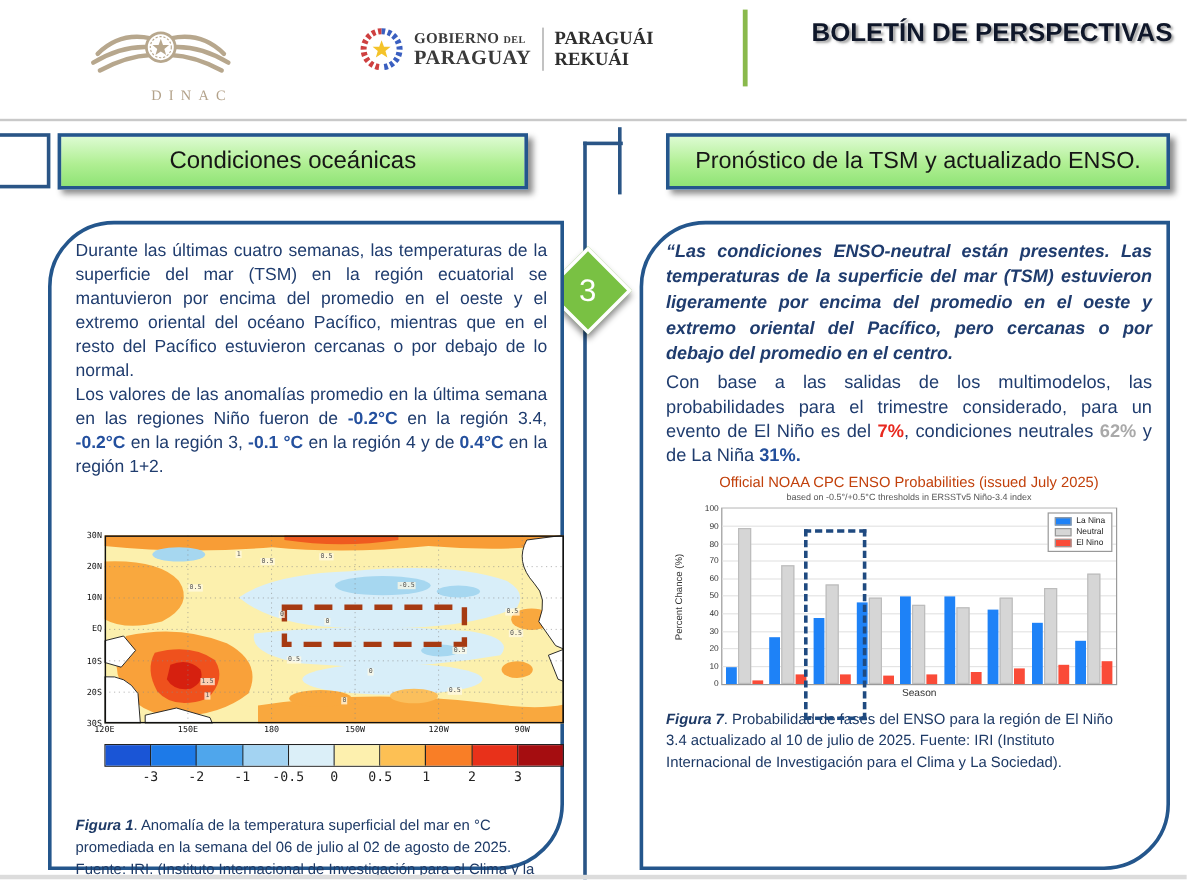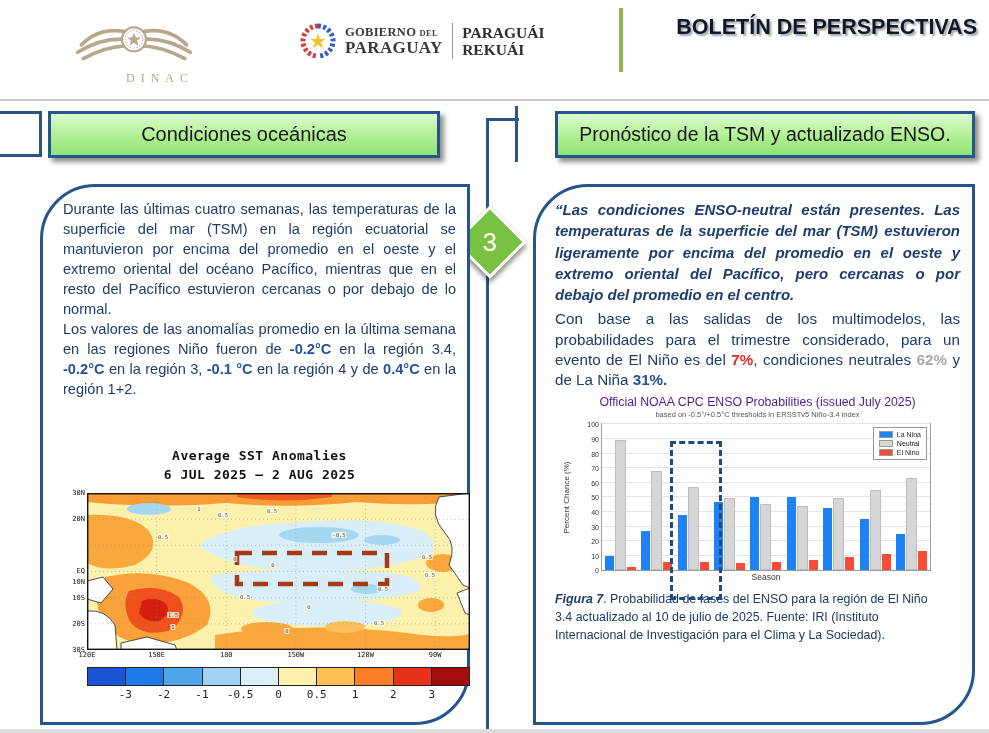--- a/index.html
+++ b/index.html
@@ -61,21 +61,21 @@
   .lp-caption{margin-top:24px;width:398px}
   
   .rp-content{position:absolute;left:19px;top:12px;width:405px}
   .quote{font-size:15px;font-weight:700;font-style:italic;line-height:1.42;color:#1f3c6e;text-align:justify;margin:0}
   .rp-para{font-size:15.2px;line-height:1.33;color:#1f3c6e;text-align:justify;margin-top:4px}
   .pct-red{color:#e8281e;font-weight:700}
   .pct-gray{color:#a9a9a9;font-weight:700}
   .pct-blue{color:#234f9b;font-weight:700}
   
   .chart{margin-top:5px}
-  .chart-title{text-align:center;font-size:12.3px;color:#4c1d95}
+  .chart-title{text-align:center;font-size:12.3px;color:#c2410c}
   .chart-sub{text-align:center;font-size:7.5px;color:#555;margin-top:1px}
   .plot-outer{position:relative;margin:4px 0 0 46px;width:330px}
   .plot{position:relative;width:330px;height:148px;border:1px solid #9a9a9a;background:#fff;box-sizing:border-box}
   .gridline{position:absolute;left:0;width:100%;height:1px;background:#e4e4e4}
   .ytick{position:absolute;right:100%;padding-right:3px;transform:translateY(50%);font-size:7px;color:#333}
   .ylab{position:absolute;left:-42px;top:0;height:100%;width:12px;display:flex;align-items:center;justify-content:center}
   .ylab span{transform:rotate(-90deg);white-space:nowrap;font-size:8px;color:#333}
   .groups{position:absolute;inset:0;display:flex;align-items:flex-end;z-index:2}
   .bar-group{flex:1;display:flex;align-items:flex-end;justify-content:center;gap:1px;height:100%}
   .bar{width:9px}
@@ -152,24 +152,20 @@
   <div class="hbox" style="left:555px;width:420px;font-size:19.5px">
     <span>Pronóstico de la TSM y actualizado ENSO.</span>
   </div>
 
   <div class="panel" style="left:40px;width:430px">
     <div class="lp-content">
       <div class="body-text">Durante las últimas cuatro semanas, las temperaturas de la superficie del mar (TSM) en la región ecuatorial se mantuvieron por encima del promedio en el oeste y el extremo oriental del océano Pacífico, mientras que en el resto del Pacífico estuvieron cercanas o por debajo de lo normal.</div>
       <div class="body-text"><span>Los valores de las anomalías promedio en la última semana en las regiones Niño fueron de </span><span class="b">-0.2°C</span><span> en la región 3.4, </span><span class="b">-0.2°C</span><span> en la región 3, </span><span class="b">-0.1 °C</span><span> en la región 4 y de </span><span class="b">0.4°C</span><span> en la región 1+2.</span></div>
 
       <div class="fig1">
-        <div class="map-title">
-          <div>Average SST Anomalies</div>
-          <div>6 JUL 2025 – 2 AUG 2025</div>
-        </div>
         <div class="map-wrap" id="map-wrap">
           <svg class="map-art" viewBox="0 0 383 157" preserveAspectRatio="none">
             <rect x="0" y="0" width="383" height="157" fill="#fcf0ad"></rect>
             <path d="M0,0 H383 V8 Q330,14 270,9 Q200,16 140,10 Q70,16 0,9 Z" fill="#f89d36"></path>
             <path d="M150,0 H245 V4 Q197,11 150,4 Z" fill="#ef5a1f"></path>
             <ellipse cx="62" cy="16" rx="22" ry="6" fill="#a6d7f0"></ellipse>
             <path d="M0,22 Q45,20 62,38 Q75,58 48,72 Q18,80 0,70 Z" fill="#f9a83e"></path>
             <path d="M112,52 Q140,32 205,30 Q290,22 335,38 Q352,47 344,60 Q300,80 215,77 Q145,79 112,52 Z" fill="#d8eef9"></path>
             <ellipse cx="232" cy="42" rx="40" ry="8" fill="#a6d7f0"></ellipse>
             <ellipse cx="295" cy="47" rx="18" ry="5" fill="#a6d7f0"></ellipse>
@@ -218,21 +214,21 @@
               <div class="contour-lab" style="left: 22.4543%; top: 77.707%;">1.5</div>
               <div class="contour-lab" style="left: 22.4543%; top: 85.3503%;">1</div>
               <div class="contour-lab" style="left: 57.9634%; top: 72.6115%;">0</div>
               <div class="contour-lab" style="left: 41.2533%; top: 66.242%;">0.5</div>
               <div class="contour-lab" style="left: 76.2402%; top: 82.8025%;">0.5</div>
               <div class="contour-lab" style="left: 52.2193%; top: 87.8981%;">0</div>
               <div class="contour-lab" style="left: 77.2846%; top: 61.1465%;">0.5</div>
             </div>
         <div class="lat" style="top: 0%;">30N</div>
             <div class="lat" style="top: 16.6667%; margin-left: 28px;">20N</div>
-            <div class="lat" style="top: 33.3333%; margin-top: 37px;">10N</div>
+            <div class="lat" style="top: 33.3333%;">10N</div>
             <div class="lat" style="top: 50%;">EQ</div>
             <div class="lat" style="top: 66.6667%;">10S</div>
             <div class="lat" style="top: 83.3333%;">20S</div>
             <div class="lat" style="top: 100%;">30S</div>
             <div class="lon" style="left: 0%;">120E</div>
             <div class="lon" style="left: 18.18%;">150E</div>
             <div class="lon" style="left: 36.36%;">180</div>
             <div class="lon" style="left: 54.54%;">150W</div>
             <div class="lon" style="left: 72.72%;">120W</div>
             <div class="lon" style="left: 90.9%;">90W</div>

